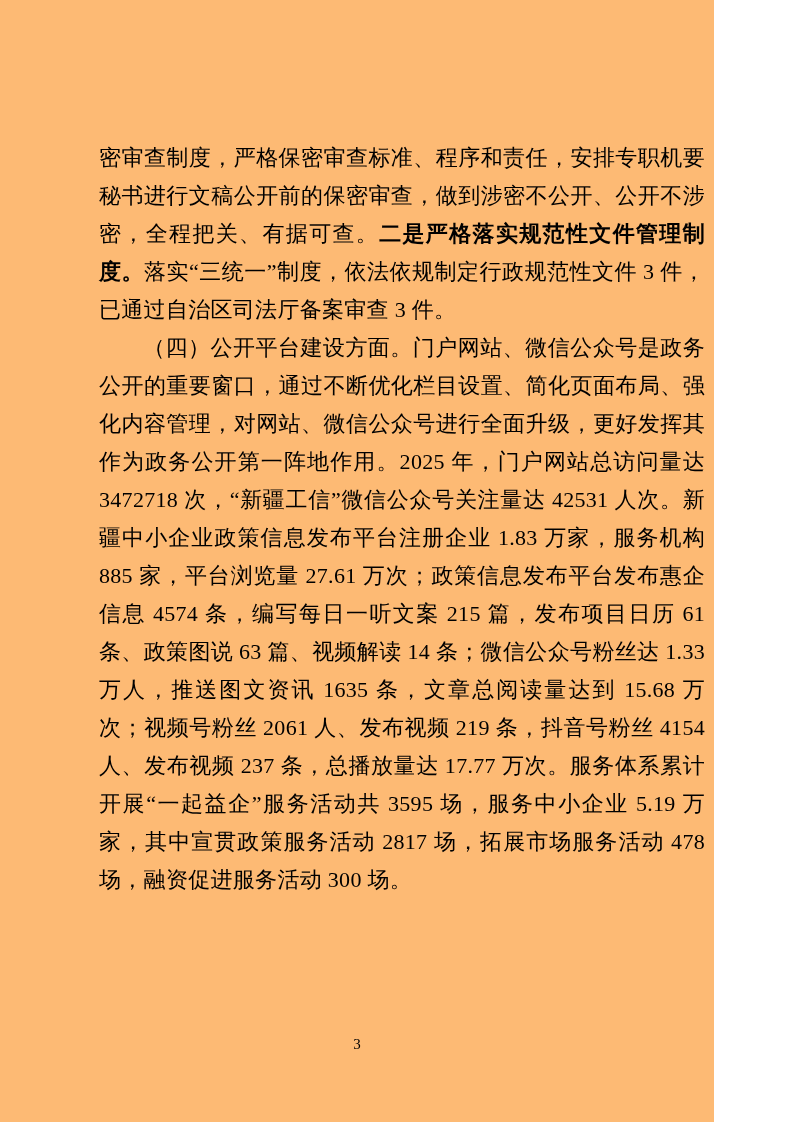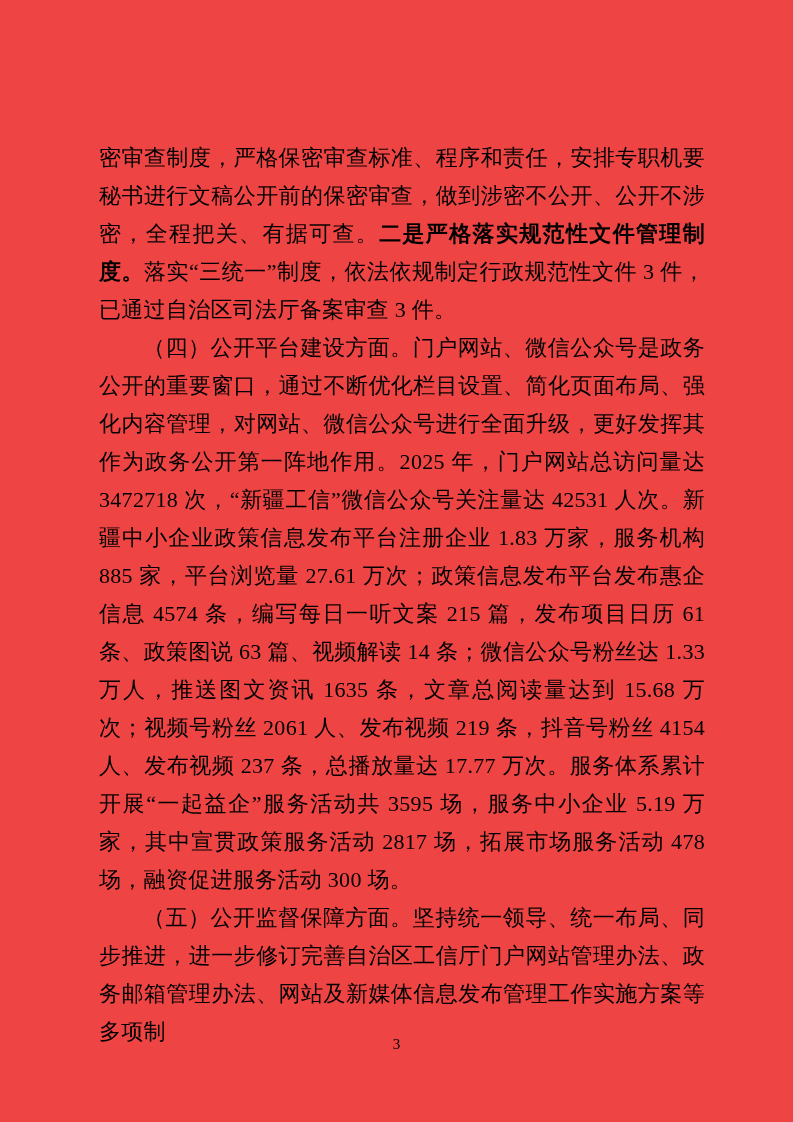--- a/index.html
+++ b/index.html
@@ -6,23 +6,23 @@
     margin: 0;
     padding: 0;
   }
   body {
     width: 793px;
     height: 1122px;
     background: #ffffff;
   }
   .page {
     position: relative;
-    width: 793px;
+    width: 714px;
     height: 1122px;
-    background: #ef4444;
+    background: #fdba74;
     overflow: hidden;
     font-family: "Liberation Serif", "DejaVu Serif", serif;
     color: #000000;
   }
   .content {
     position: absolute;
     left: 99px;
     top: 139px;
     width: 606px;
   }
@@ -52,16 +52,15 @@
     color: #000000;
   }
 </style>
 </head>
 <body>
 
 <div class="page">
   <main class="content" id="doc-body">
       <p class="para"><span class="run">密审查制度，严格保密审查标准、程序和责任，安排专职机要秘书进行文稿公开前的保密审查，做到涉密不公开、公开不涉密，全程把关、有据可查。</span><span class="run bold">二是严格落实规范性文件管理制度。</span><span class="run">落实“三统一”制度，依法依规制定行政规范性文件 3 件，已通过自治区司法厅备案审查 3 件。</span></p>
       <p class="para indent"><span class="run">（四）公开平台建设方面。门户网站、微信公众号是政务公开的重要窗口，通过不断优化栏目设置、简化页面布局、强化内容管理，对网站、微信公众号进行全面升级，更好发挥其作为政务公开第一阵地作用。2025 年，门户网站总访问量达 3472718 次，“新疆工信”微信公众号关注量达 42531 人次。新疆中小企业政策信息发布平台注册企业 1.83 万家，服务机构 885 家，平台浏览量 27.61 万次；政策信息发布平台发布惠企信息 4574 条，编写每日一听文案 215 篇，发布项目日历 61 条、政策图说 63 篇、视频解读 14 条；微信公众号粉丝达 1.33 万人，推送图文资讯 1635 条，文章总阅读量达到 15.68 万次；视频号粉丝 2061 人、发布视频 219 条，抖音号粉丝 4154 人、发布视频 237 条，总播放量达 17.77 万次。服务体系累计开展“一起益企”服务活动共 3595 场，服务中小企业 5.19 万家，其中宣贯政策服务活动 2817 场，拓展市场服务活动 478 场，融资促进服务活动 300 场。</span></p>
-      <p class="para indent"><span class="run">（五）公开监督保障方面。坚持统一领导、统一布局、同步推进，进一步修订完善自治区工信厅门户网站管理办法、政务邮箱管理办法、网站及新媒体信息发布管理工作实施方案等多项制</span></p>
     </main>
   <footer class="page-number">3</footer>
 </div>
 
 </body></html>

